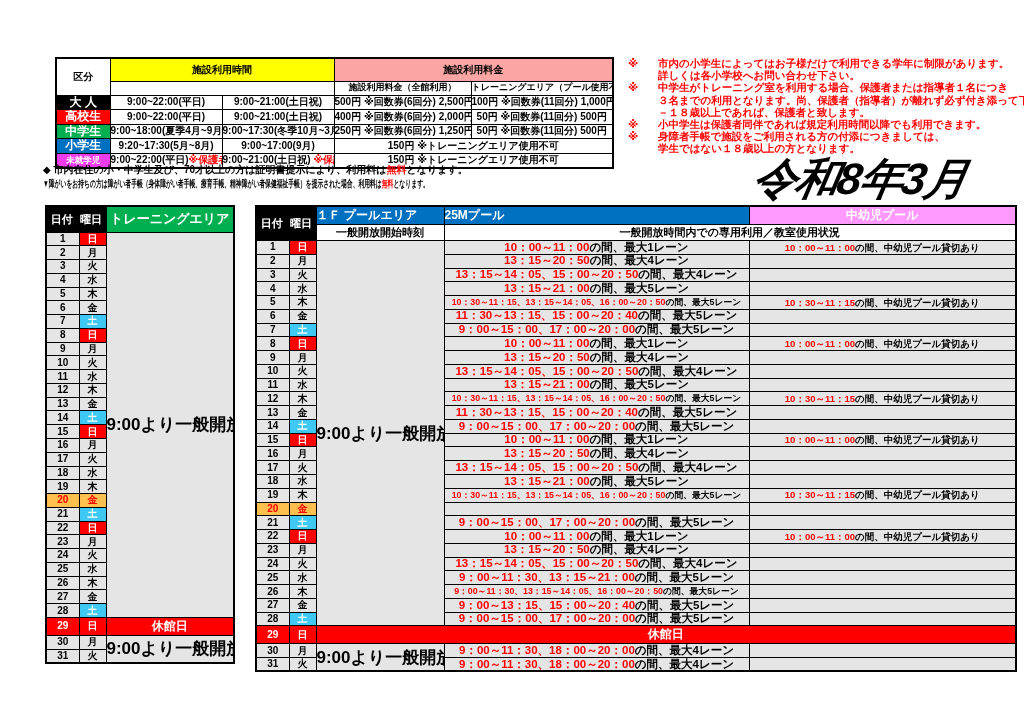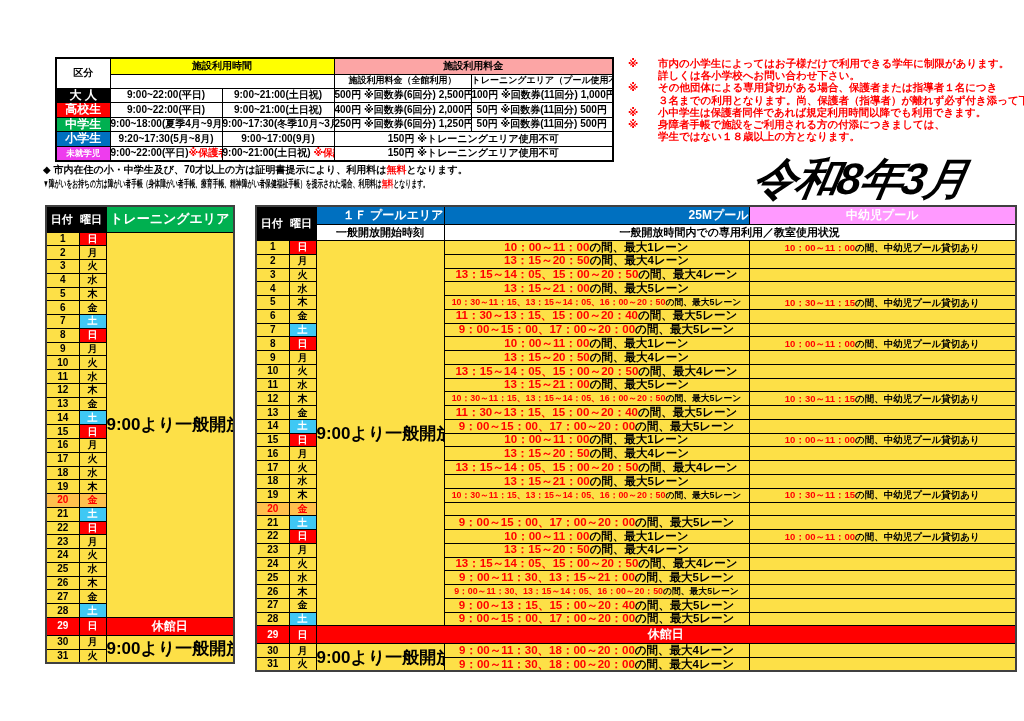--- a/index.html
+++ b/index.html
@@ -24,28 +24,28 @@
   .notes-right{position:absolute;left:628px;top:57px;width:396px;color:#ff0000;}
   .notes-right .ln{display:flex;font-size:10.5px;font-weight:bold;line-height:12.2px;white-space:nowrap;}
   .notes-right .m{width:30px;flex:0 0 30px;}
 
   
   .big-title{position:absolute;left:700px;top:150px;width:320px;text-align:center;
              font-size:44px;font-weight:900;font-style:italic;letter-spacing:-2px;
              transform:skewX(-10deg);color:#000;}
 
   
-  .sched{position:absolute;border:2px solid #404040;background:#fde047;}
+  .sched{position:absolute;border:2px solid #000000;background:#e5e5e5;}
   .sched td,.sched th{border:1px solid #000;}
   .sched-left{left:45px;top:205px;width:188px;}
   .sched-right{left:255px;top:205px;width:760px;}
   .hdr-black{background:#000;color:#fff;font-size:11px;}
   .hdr-black .flexh{display:flex;justify-content:space-around;align-items:center;}
   .hdr-green{background:#00b050;color:#fff;font-size:13px;text-align:center;}
-  .hdr-blue{background:#0070c0;color:#fff;font-size:12px;text-align:right;}
+  .hdr-blue{background:#0070c0;color:#fff;font-size:12px;text-align:left;}
   .hdr-pink{background:#ff99ff;color:#fff;font-size:12px;text-align:center;}
   .hdr-sub{font-size:11px;text-align:center;background:#fff;}
   .date-cell,.dow-cell{font-size:10px;text-align:center;line-height:1;}
   .c-sun{background:#ff0000;color:#fff;}
   .c-sat{background:#3fc8f4;color:#fff;}
   .c-hol{background:#ffc04d;color:#ff0000;}
   .open-cell{font-size:17px;text-align:center;vertical-align:middle;}
   .closed-cell{background:#ff0000;color:#fff;font-size:12px;text-align:center;}
   .pool-cell{font-size:11.5px;text-align:center;line-height:1;}
   .pool-cell.small{font-size:8.8px;}
@@ -61,21 +61,21 @@
 
   <table class="fee">
     <colgroup>
         <col style="width:54px">
         <col style="width:112px">
         <col style="width:112px">
         <col style="width:137px">
         <col style="width:142px">
       </colgroup>
     <tbody>
-        <tr style="height:16px">
+        <tr style="height:23px">
       <th rowspan="2">区分</th>
       <th colspan="2" class="hdr-yellow">施設利用時間</th>
       <th colspan="2" class="hdr-cyan">施設利用料金</th>
     </tr>
     <tr style="height:14px">
       <th colspan="2" style="border-left:none"></th>
       <th class="sub">施設利用料金（全館利用）</th>
       <th class="sub">トレーニングエリア（プール使用不可）</th>
     </tr>
     <tr style="height:14.5px">
@@ -125,25 +125,29 @@
       <div class="ln">
         <span class="m">※</span>
         <span class="t">市内の小学生によってはお子様だけで利用できる学年に制限があります。</span>
       </div>
       <div class="ln">
         <span class="m"></span>
         <span class="t">詳しくは各小学校へお問い合わせ下さい。</span>
       </div>
       <div class="ln">
         <span class="m">※</span>
-        <span class="t">その他団体による専用貸切がある場合、保護者または指導者１名につき</span>
+        <span class="t">中学生がトレーニング室を利用する場合、保護者または指導者１名につき</span>
       </div>
       <div class="ln">
         <span class="m"></span>
         <span class="t">３名までの利用となります。尚、保護者（指導者）が離れず必ず付き添って下さい。</span>
+      </div>
+      <div class="ln">
+        <span class="m"></span>
+        <span class="t">－１８歳以上であれば、保護者と致します。</span>
       </div>
       <div class="ln">
         <span class="m">※</span>
         <span class="t">小中学生は保護者同伴であれば規定利用時間以降でも利用できます。</span>
       </div>
       <div class="ln">
         <span class="m">※</span>
         <span class="t">身障者手帳で施設をご利用される方の付添につきましては、</span>
       </div>
       <div class="ln">

